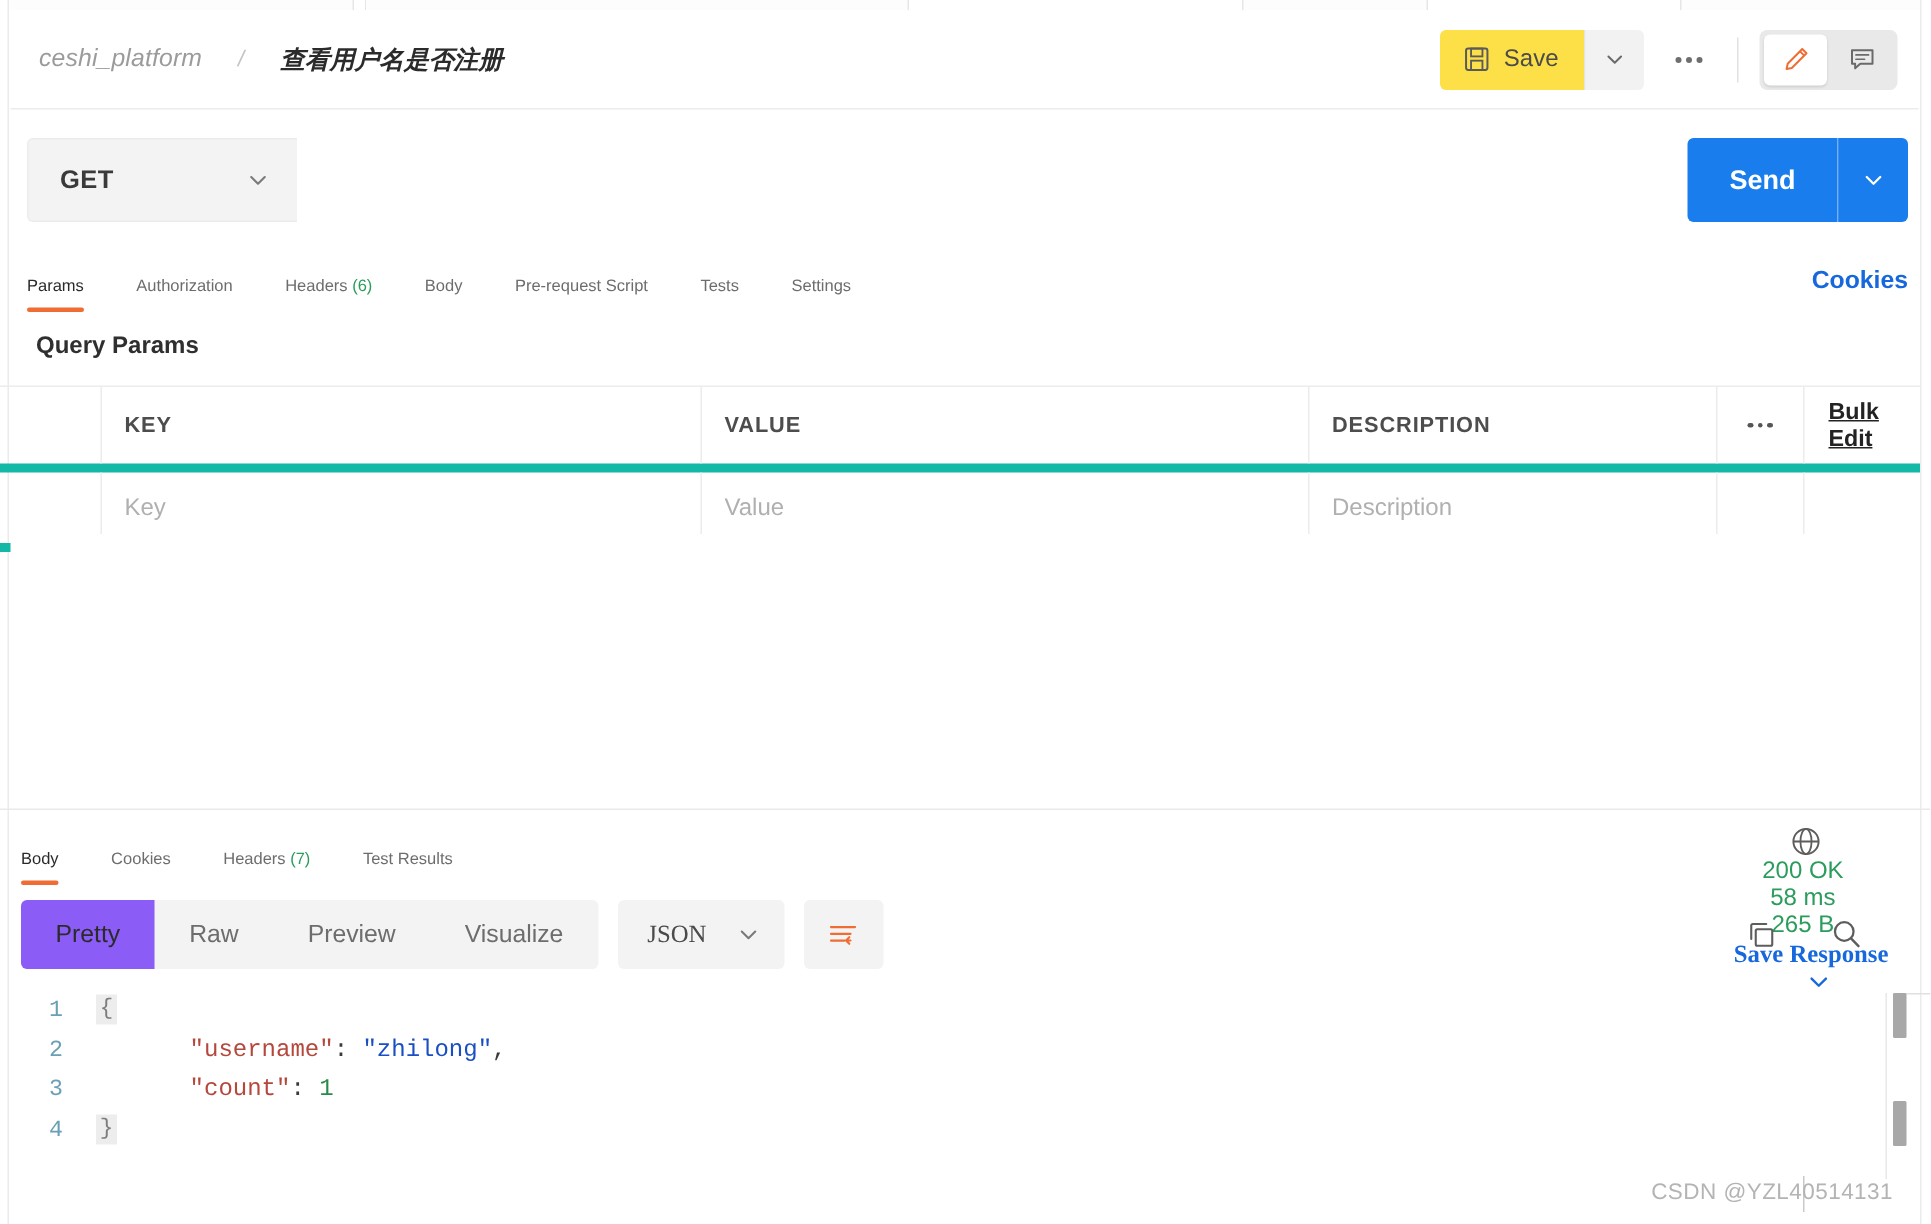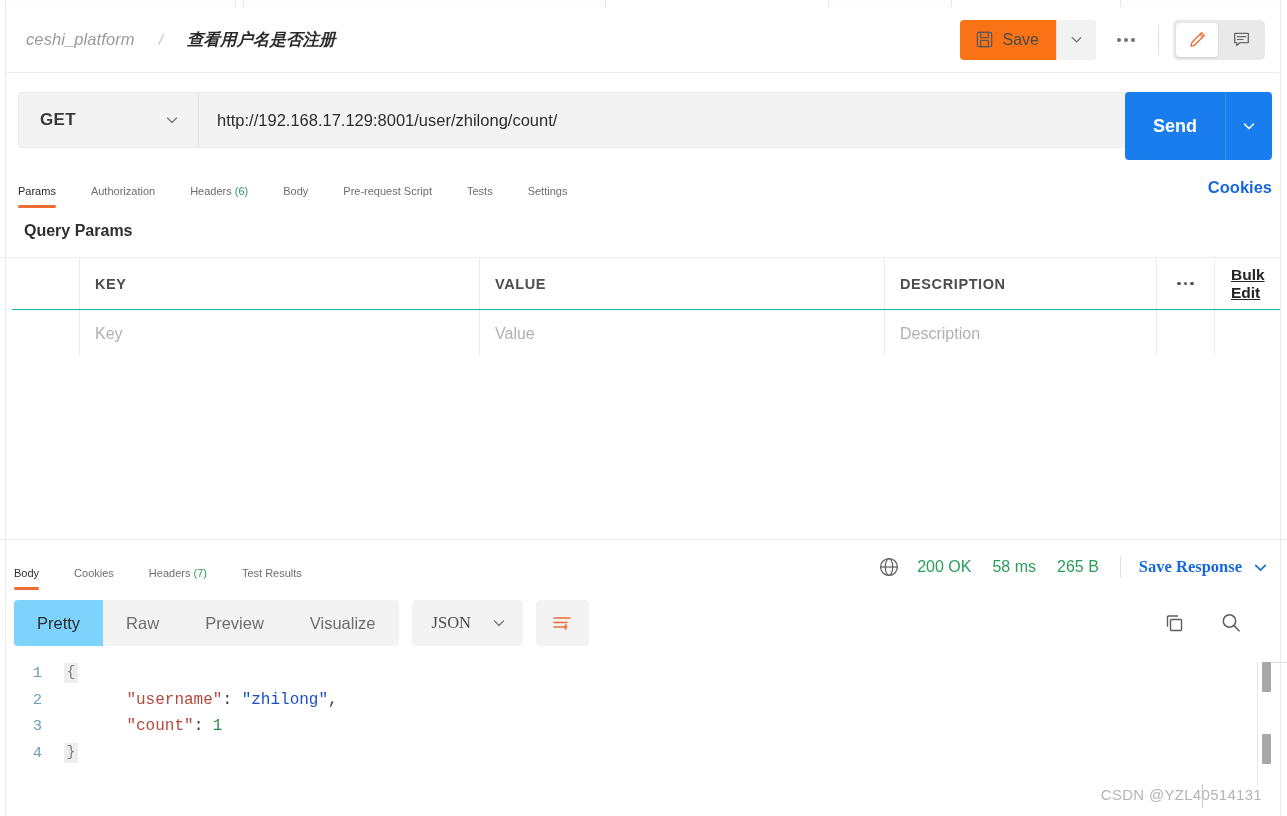--- a/index.html
+++ b/index.html
@@ -63,21 +63,21 @@
   .crumb-current {
     font-size: 16.5px; color: #2b2b2b; font-weight: bold;
   }
   .header-actions {
     margin-left: auto; display: flex; align-items: center;
     margin-right: 14px; gap: 0;
   }
   .save-group { display: flex; align-items: stretch; height: 40px; }
   .btn-save {
     display: flex; align-items: center; gap: 9px;
-    background: #f97316; border: none;
+    background: #fde047; border: none;
     border-radius: 4px 0 0 4px;
     padding: 0 17px 0 15px;
     font-size: 16px; color: #4b4b4b;
     font-family: "Liberation Sans", sans-serif;
     cursor: pointer;
   }
   .btn-save-caret {
     width: 40px; background: #f2f2f2; border: none;
     border-left: 1px solid #e4e4e4;
     border-radius: 0 4px 4px 0;
@@ -129,21 +129,21 @@
     flex: 1; background: #f3f3f3;
     border: 1px solid #ececec; border-left: 1px solid #e4e4e4;
     border-radius: 0 4px 4px 0;
     padding: 0 18px;
     font-size: 16.5px; color: #2d2d2d;
     font-family: "Liberation Sans", sans-serif;
     outline: none;
   }
   .send-group {
     position: absolute; top: 92px; right: 15px;
-    display: flex; align-items: stretch; height: 68px;
+    display: flex; align-items: stretch; height: 56px;
   }
   .btn-send {
     background: #1a7ded; border: none; color: #fff;
     font-size: 18px; font-weight: bold;
     padding: 0 28px; border-radius: 4px 0 0 4px;
     cursor: pointer; font-family: "Liberation Sans", sans-serif;
   }
   .btn-send-caret {
     width: 47px; background: #1a7ded; border: none;
     border-left: 1px solid #3a8ff0; border-radius: 0 4px 4px 0;
@@ -173,21 +173,21 @@
 
   
   .qp-title {
     position: absolute; top: 222px; left: 24px;
     font-size: 16px; font-weight: bold; color: #2f2f2f;
   }
   .params-table {
     position: absolute; top: 257px; left: 0; right: 7px;
     border-top: 1px solid #ececec;
   }
-  .ptr { display: flex; border-bottom: 1px solid #14b8a6; margin-left: 12px; }
+  .ptr { display: flex; border-bottom: 6px solid #14b8a6; }
   .pcell {
     display: flex; align-items: center;
     border-right: 1px solid #ececec;
     padding: 0 0 0 15px; height: 51px;
   }
   .pcell.chk { width: 68px; padding: 0; }
   .pcell.key { width: 400px; }
   .pcell.val { width: 405px; }
   .pcell.desc { width: 272px; }
   .pcell.more { width: 58px; justify-content: center; padding: 0; }
@@ -207,21 +207,21 @@
   .resp-divider {
     position: absolute; top: 539px; left: 0; right: 0; height: 1px;
     background: #e9e9e9;
   }
   .resp-tabs {
     position: absolute; top: 548px; left: 14px; height: 42px;
     display: flex; align-items: flex-end;
   }
   .resp-meta {
     position: absolute; top: 550px; right: 18px; height: 34px;
-    display: flex; align-items: center; gap: 0;
+    display: flex; align-items: center; gap: 0; flex-direction: column;
   }
   .globe { margin-right: 17px; }
   .meta-item { font-size: 16px; color: #2a9d5c; margin-right: 21px; white-space: nowrap; }
   .meta-sep { width: 1px; height: 22px; background: #e0e0e0; margin-right: 18px; }
   .save-resp {
     font-size: 16.5px; color: #1668dc; font-weight: bold; cursor: pointer;
     margin-right: 10px;
     font-family: Liberation Serif, serif;
   }
 
@@ -232,21 +232,21 @@
   }
   .seg {
     display: flex; background: #f3f3f3; border-radius: 4px; overflow: hidden;
     height: 46px; align-items: stretch;
   }
   .seg .sbtn {
     border: none; background: transparent; cursor: pointer;
     padding: 0 23px; font-size: 16.5px; color: #6d6d6d;
     font-family: "Liberation Sans", sans-serif;
   }
-  .seg .sbtn.active { background: #7dd3fc; color: #2b2b2b; }
+  .seg .sbtn.active { background: #8b5cf6; color: #2b2b2b; }
   .fmt-select {
     margin-left: 13px; height: 46px; background: #f3f3f3;
     border-radius: 4px; display: flex; align-items: center;
     gap: 20px; padding: 0 16px 0 20px; cursor: pointer;
   }
   .fmt-label { font-size: 16.5px; color: #4b4b4b; font-family: Liberation Serif, serif; }
   .wrap-btn {
     margin-left: 13px; width: 53px; height: 46px; background: #f3f3f3;
     border: none; border-radius: 4px; cursor: pointer;
     display: flex; align-items: center; justify-content: center;
@@ -381,21 +381,20 @@
 
   <div class="urlbar">
     <div class="method-box">
       <span class="method-label">GET</span>
       <span>
         <svg width="16" height="16" viewBox="0 0 16 16">
           <path d="M3.5 6 L8 10.5 L12.5 6" fill="none" stroke="#7a7a7a" stroke-width="1.4" stroke-linecap="round" stroke-linejoin="round"></path>
         </svg>
       </span>
     </div>
-    <input class="url-input" type="text" value="http://192.168.17.129:8001/user/zhilong/count/" style="">
   </div>
 
   <div class="send-group">
     <button class="btn-send">Send</button>
     <button class="btn-send-caret">
       <span>
         <svg width="16" height="16" viewBox="0 0 16 16">
           <path d="M3.5 6 L8 10.5 L12.5 6" fill="none" stroke="#ffffff" stroke-width="1.5" stroke-linecap="round" stroke-linejoin="round"></path>
         </svg>
       </span>

